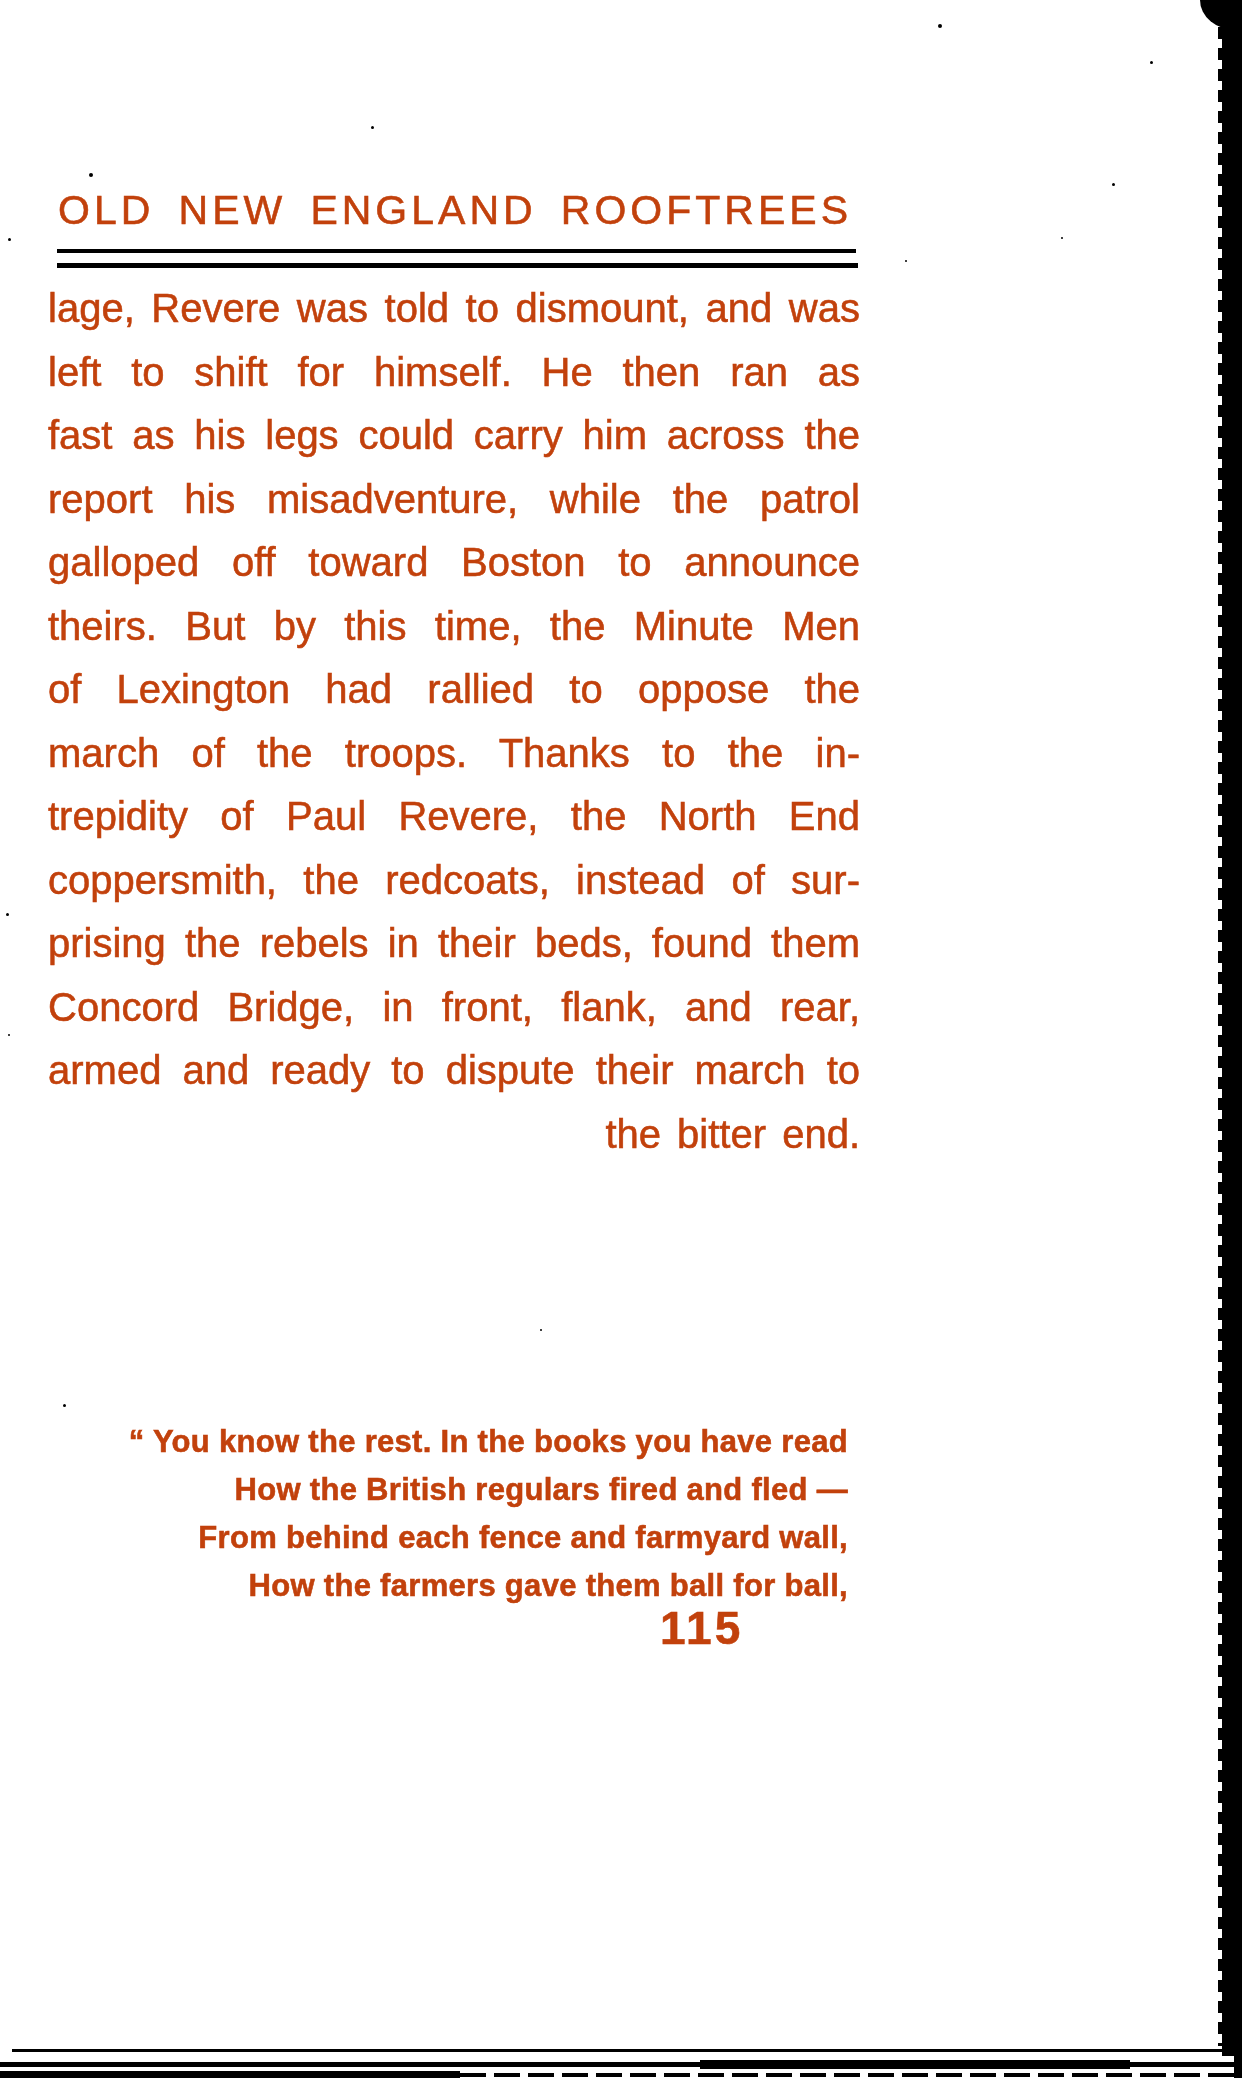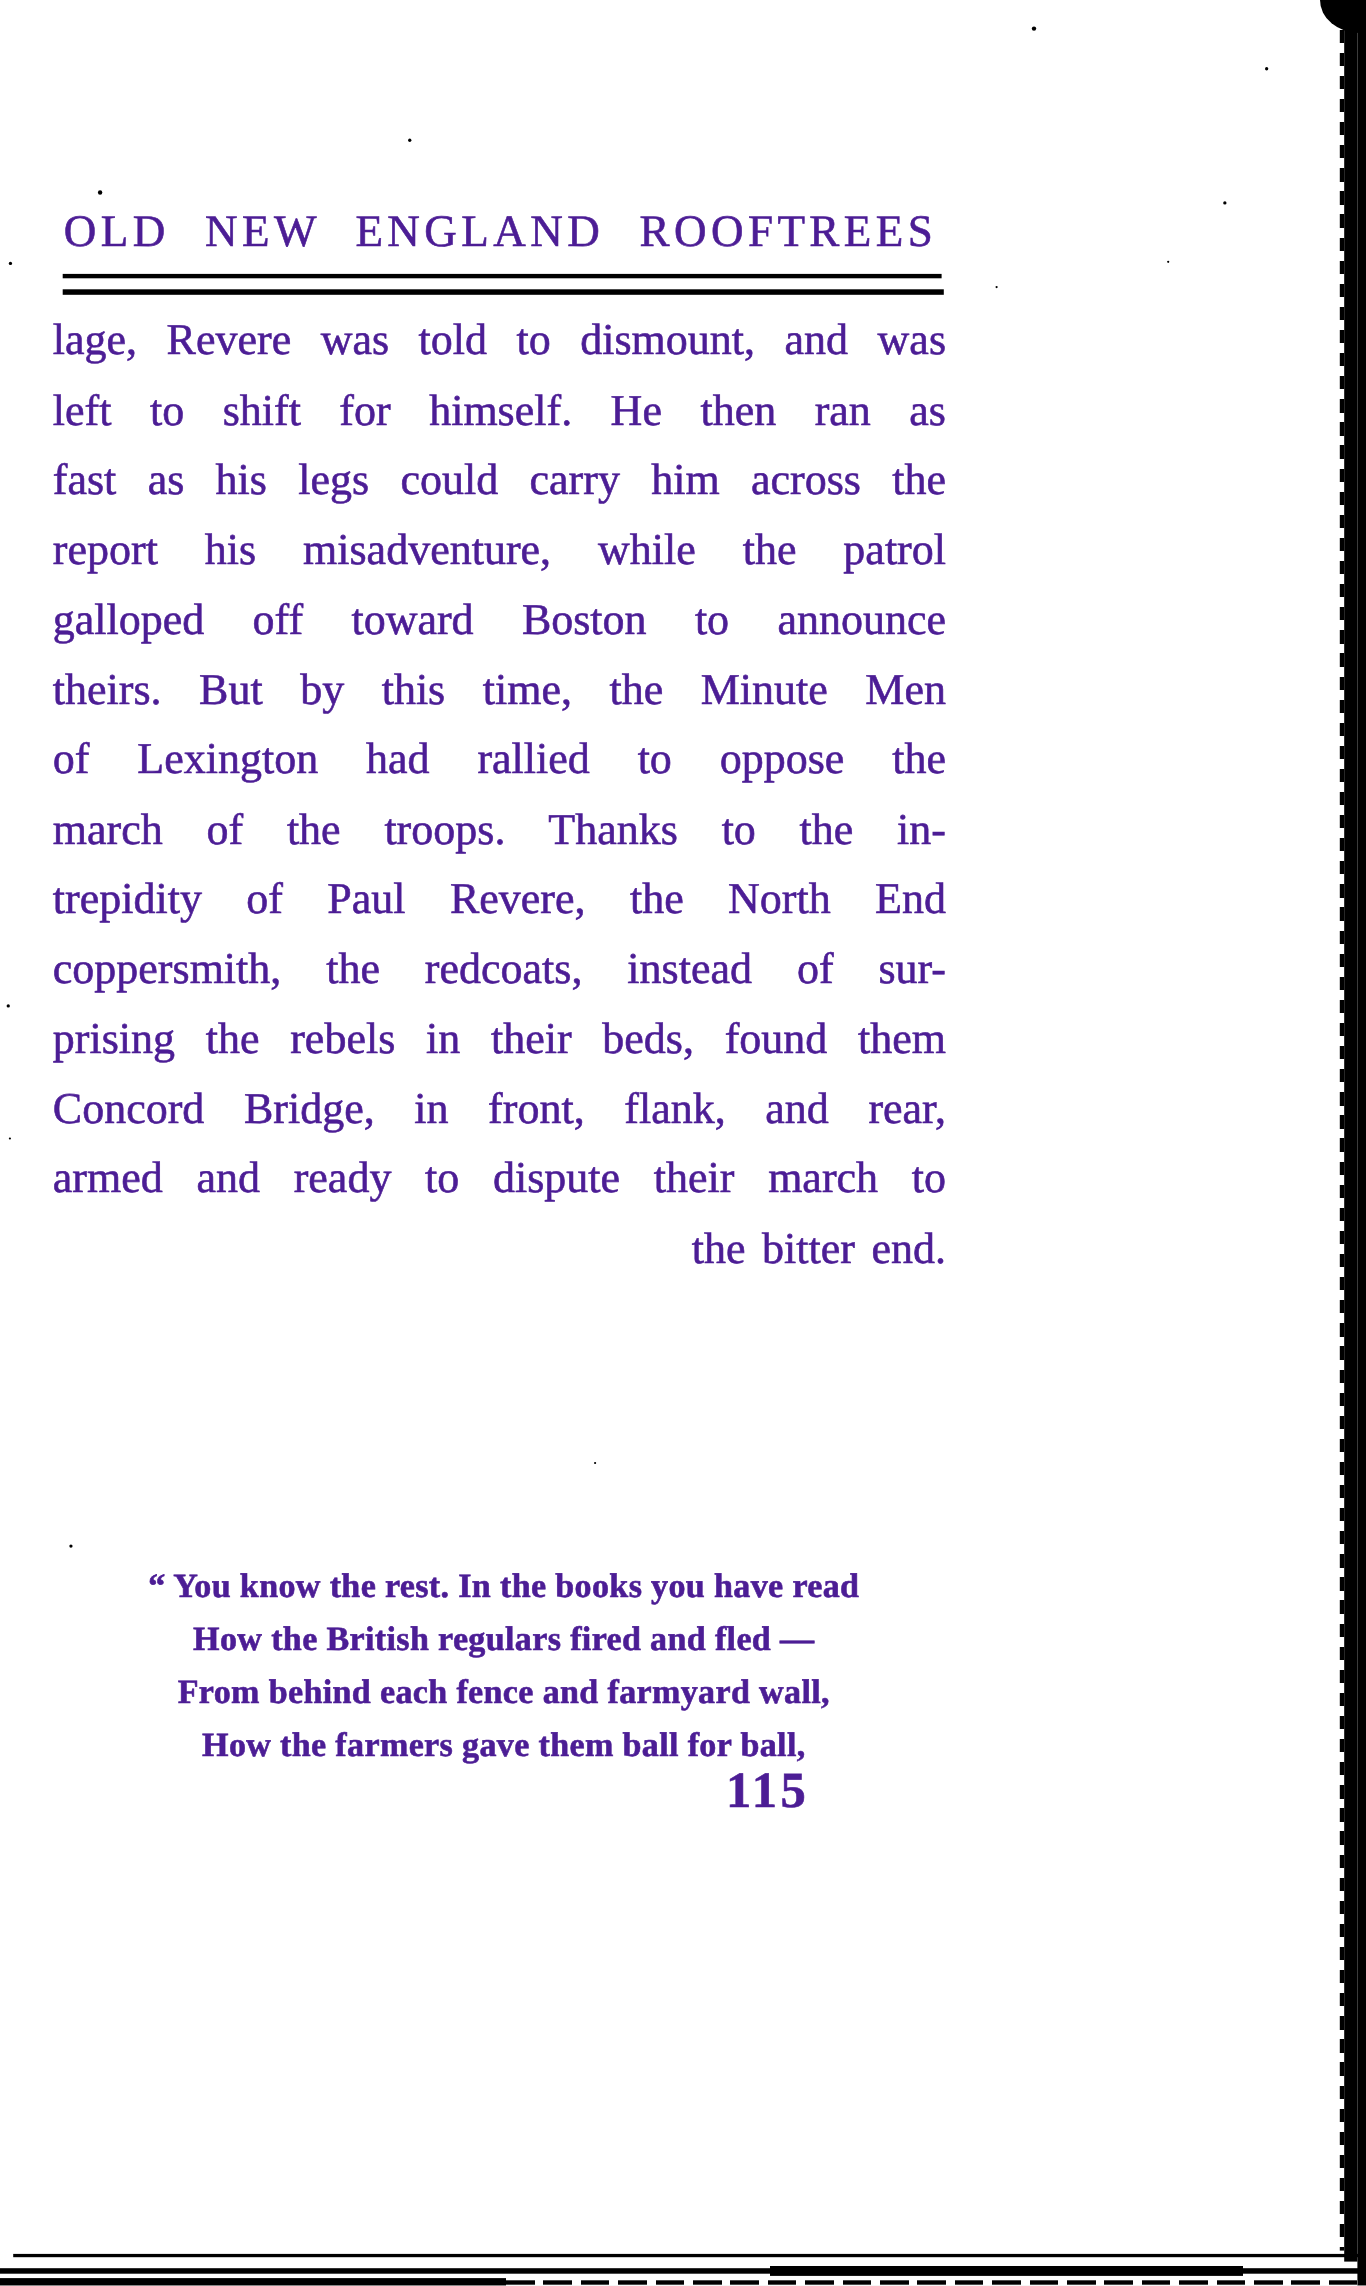--- a/index.html
+++ b/index.html
@@ -2,22 +2,22 @@
 <html><head>
 <meta charset="utf-8">
 <style>
   html,body { margin:0; padding:0; background:#e8e8e8; }
   .page {
     position:relative;
     width:1242px; height:2078px;
     margin:0 auto;
     background:#ffffff;
     overflow:hidden;
-    font-family:Liberation Serif, serif;
-    color:#4c1d95;
+    font-family:Liberation Sans, sans-serif;
+    color:#c2410c;
   }
   .ink { -webkit-text-stroke:0.55px currentColor; }
 
   
   .running-head {
     position:absolute; left:58px; top:186px; width:794px;
     font-size:41px; line-height:48px;
     letter-spacing:4px;
     text-align:justify; text-align-last:justify;
     white-space:normal;
@@ -35,21 +35,21 @@
     word-spacing:5px;
   }
   .jline { text-align:justify; text-align-last:justify; }
   .lastline { text-align:right; }
 
   
   .verse-block {
     position:absolute; left:68px; top:1418px; width:780px;
     font-size:31px; line-height:48px;
     font-weight:bold; letter-spacing:0.3px;
-    text-align:center;
+    text-align:right;
   }
 
   
   .page-number {
     position:absolute; left:660px; top:1603px;
     font-size:46px; line-height:50px;
     font-weight:bold; letter-spacing:3px;
   }
 
   

